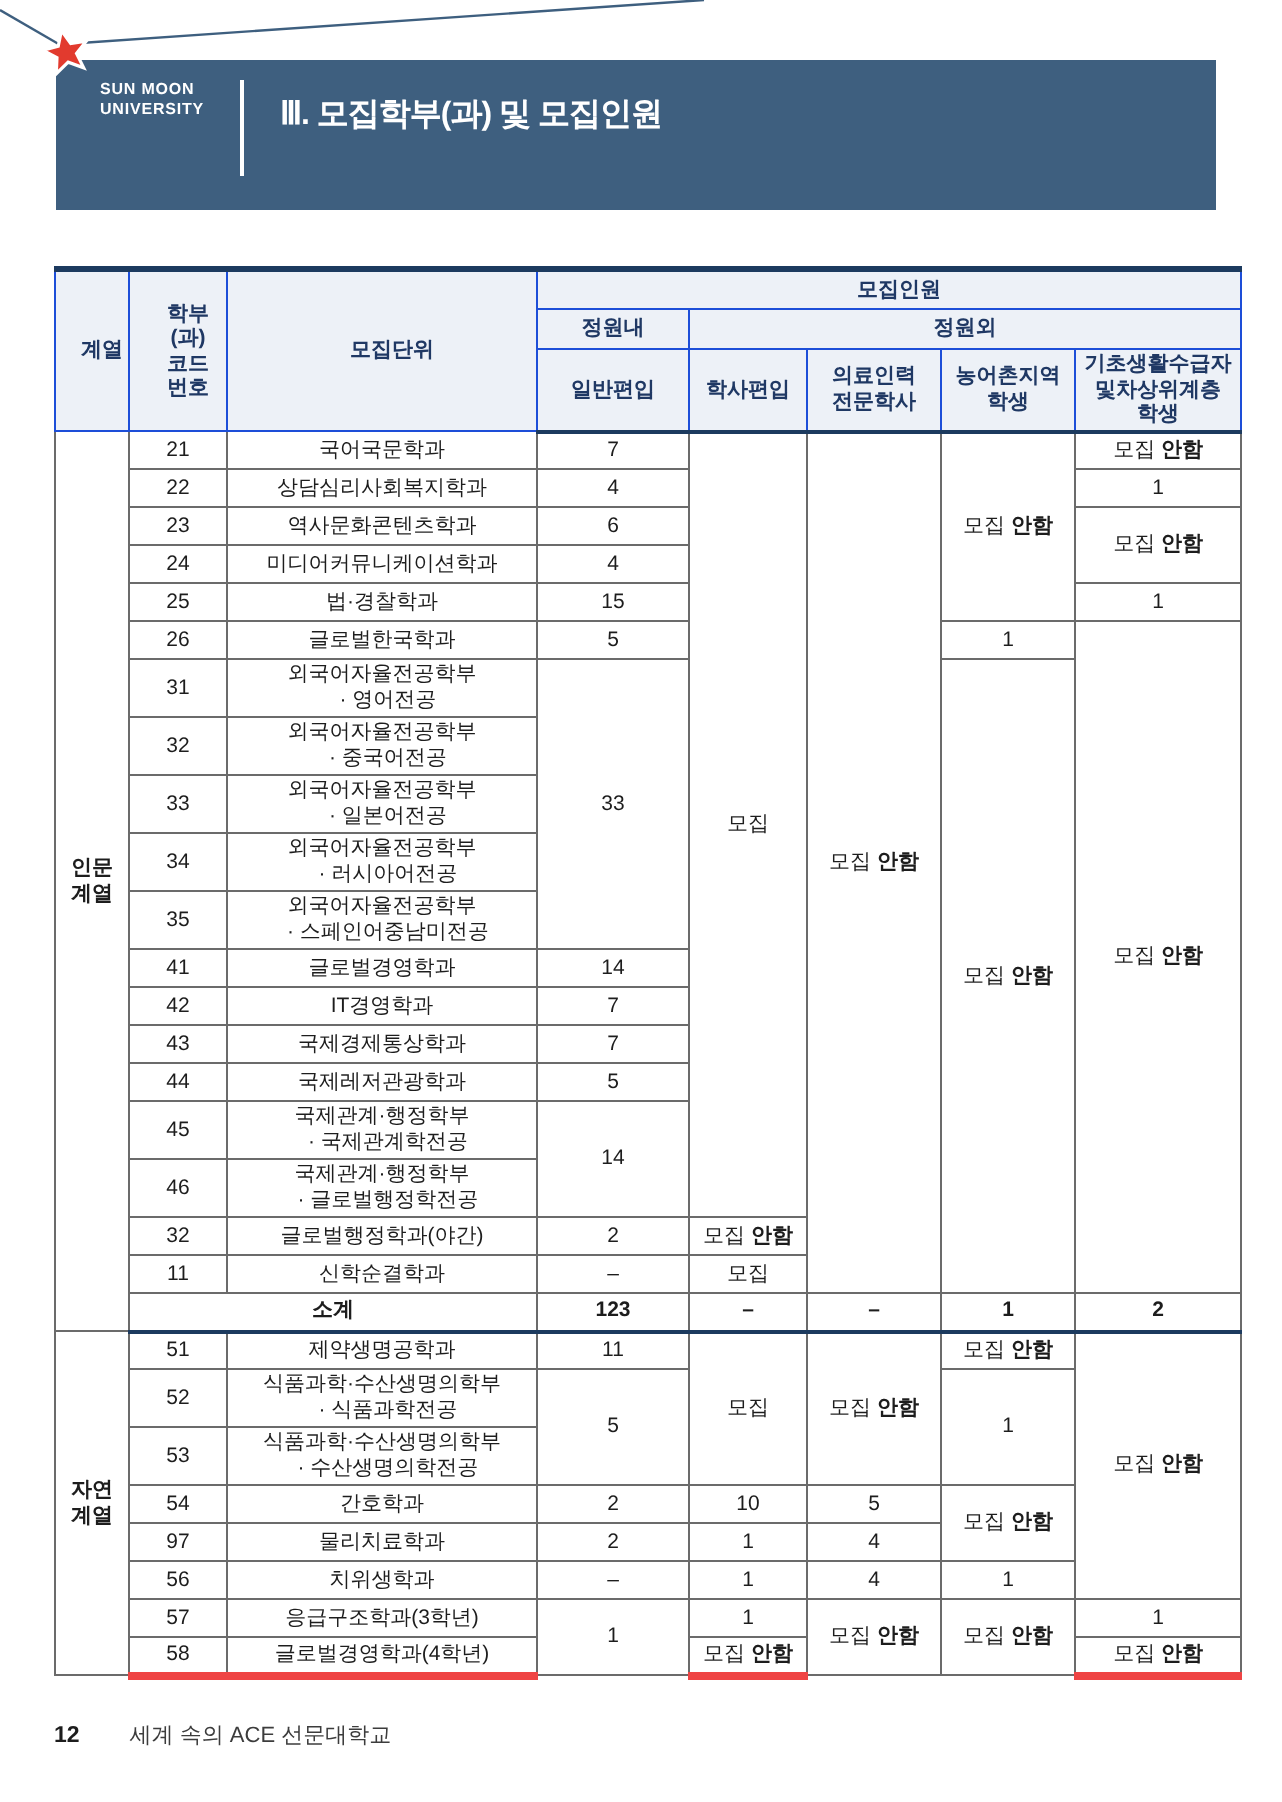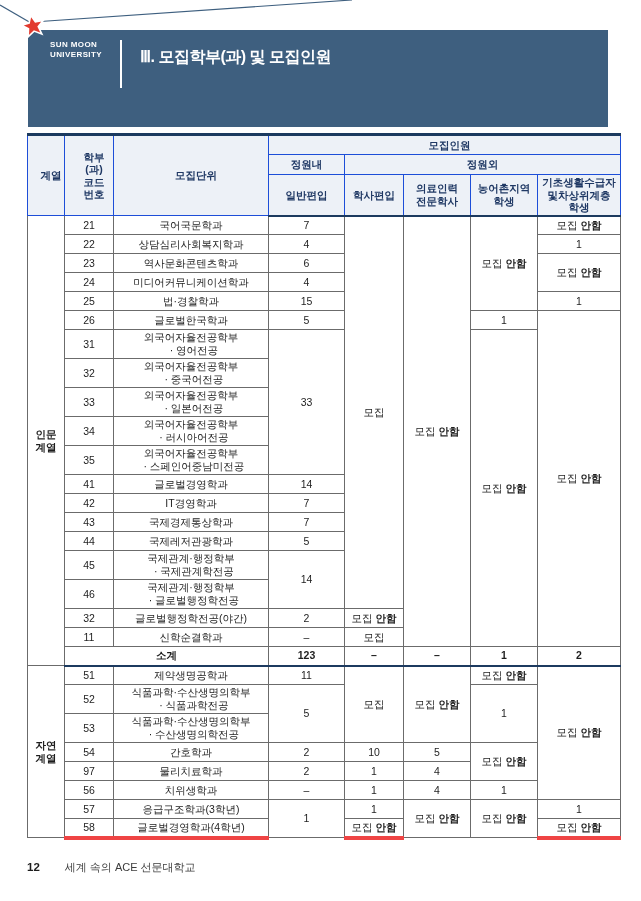--- a/index.html
+++ b/index.html
@@ -4,21 +4,21 @@
 <style>
   html,body{margin:0;padding:0;}
   body{
     width:641px;height:901px;position:relative;background:#ffffff;
     font-family:"Liberation Sans",sans-serif;overflow:hidden;
   }
   
   .decor{position:absolute;left:0;top:0;width:641px;height:40px;}
   .star{position:absolute;left:20px;top:13px;width:26px;height:26px;}
   
-  .band{position:absolute;left:28px;top:30px;width:580px;height:97px;background:#3e5f7f;}
+  .band{position:absolute;left:28px;top:30px;width:580px;height:75px;background:#3e5f7f;}
   .uni{position:absolute;left:22px;top:10px;color:#ffffff;font-weight:bold;
        font-size:8px;line-height:9.5px;letter-spacing:.4px;}
   .band-divider{position:absolute;left:92px;top:10px;width:2px;height:48px;background:#ffffff;}
   .band-title{position:absolute;left:112px;top:17px;color:#ffffff;font-weight:bold;
        font-size:16px;letter-spacing:-0.5px;white-space:nowrap;}
   
   table.adm{
     position:absolute;left:27px;top:133px;width:593px;
     border-collapse:collapse;table-layout:fixed;
     border:1.5px solid #1c3a5f;
@@ -186,21 +186,21 @@
         <td class="code">45</td>
         <td class="name">국제관계·행정학부<br>&nbsp;&nbsp;· 국제관계학전공</td>
         <td rowspan="2">14</td>
       </tr>
       <tr>
         <td class="code">46</td>
         <td class="name">국제관계·행정학부<br>&nbsp;&nbsp;· 글로벌행정학전공</td>
       </tr>
       <tr>
         <td class="code">32</td>
-        <td class="name">글로벌행정학전공(야간)</td>
+        <td class="name">글로벌행정학과(야간)</td>
         <td>2</td>
         <td>모집 <b>안함</b></td>
       </tr>
       <tr>
         <td class="code">11</td>
         <td class="name">신학순결학과</td>
         <td>–</td>
         <td>모집</td>
       </tr>
       <tr class="section-end">

